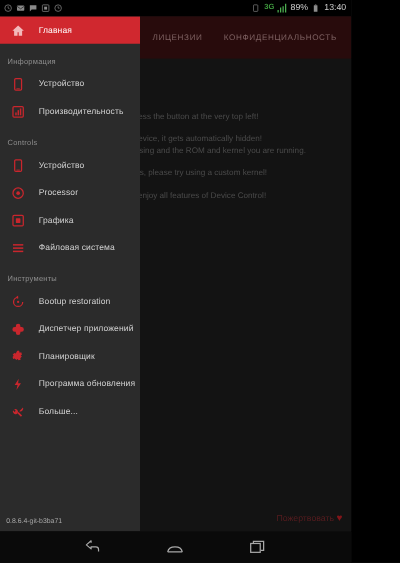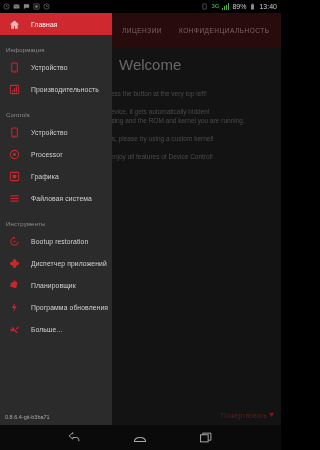--- a/index.html
+++ b/index.html
@@ -326,21 +326,20 @@
   <div id="content">
 
     <div id="toolbar"></div>
     <div id="tabs">
       <div class="tab">ЛИЦЕНЗИИ</div>
       <div class="tab">КОНФИДЕНЦИАЛЬНОСТЬ</div>
     </div>
 
     <div id="content-body">
       <div id="welcome-accent"></div>
-      <div id="welcome-title">Welcome</div>
 
       <div class="para" id="para1">swipe out the menu from the left or press the button at the very top left!</div>
       <div class="para" id="para2">If a feature is not supported by your device, it gets automatically hidden!</div>
       <div class="para" id="para3">This depends on the device you are using and the ROM and kernel you are running.</div>
       <div class="para" id="para4">If you are missing featues and features, please try using a custom kernel!</div>
       <div class="para" id="para5">Also you will need a rooted device to enjoy all features of Device Control!</div>
 
       <div id="donate">
         <span>Пожертвовать</span>
         <span class="heart">♥</span>

